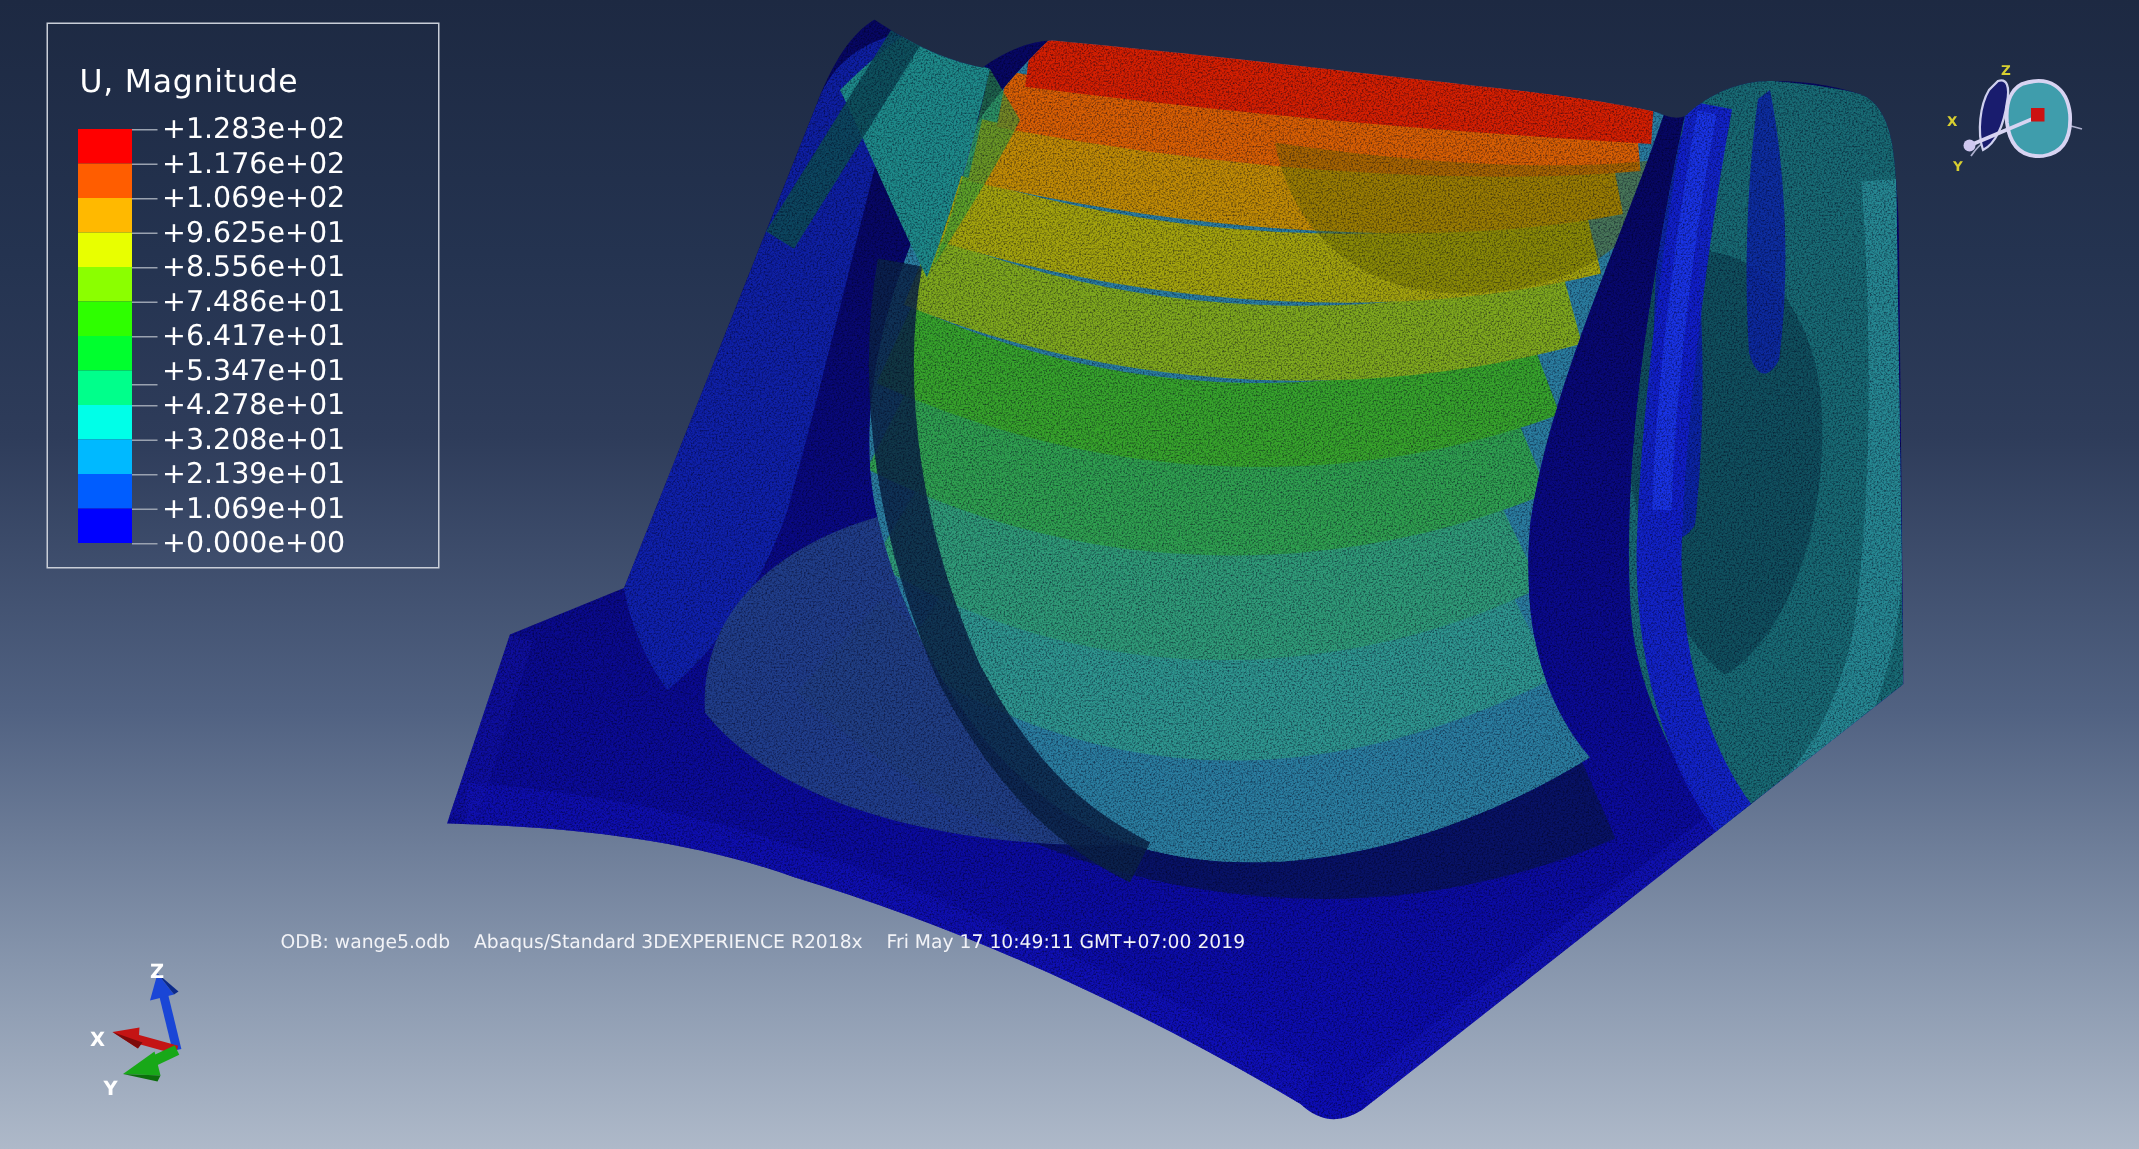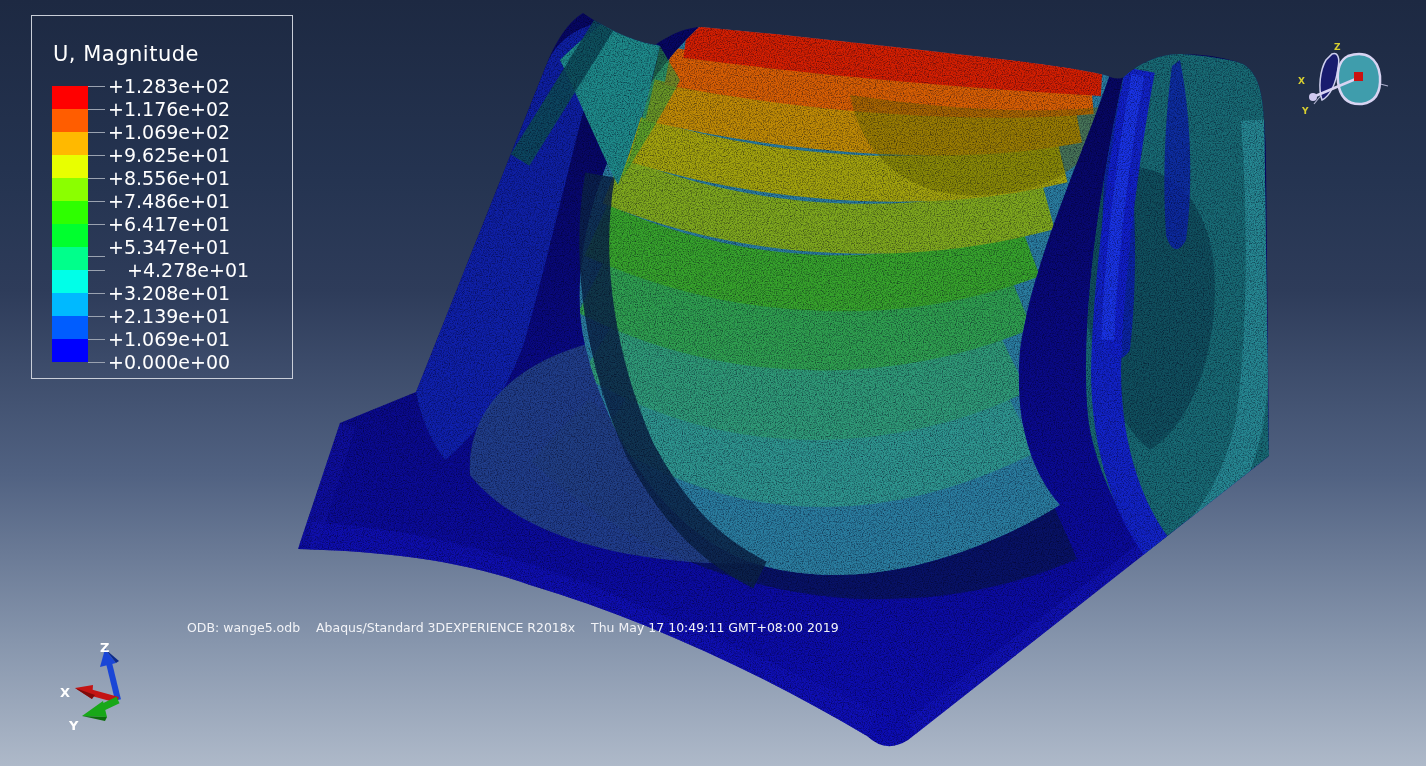--- a/index.html
+++ b/index.html
@@ -177,21 +177,21 @@
           <span class="ltext">+7.486e+01</span>
         </div>
         <div class="lrow" style="top: 128px; text-align: center;">
           <span class="tick"></span>
           <span class="ltext">+6.417e+01</span>
         </div>
         <div class="lrow" style="top: 151px; align-items: flex-end;">
           <span class="tick"></span>
           <span class="ltext">+5.347e+01</span>
         </div>
-        <div class="lrow" style="top: 174px; gap: 19px;">
+        <div class="lrow" style="top: 174px;">
           <span class="tick"></span>
           <span class="ltext">+4.278e+01</span>
         </div>
         <div class="lrow" style="top: 197px;">
           <span class="tick"></span>
           <span class="ltext">+3.208e+01</span>
         </div>
         <div class="lrow" style="top: 220px;">
           <span class="tick"></span>
           <span class="ltext">+2.139e+01</span>
@@ -200,21 +200,21 @@
           <span class="tick"></span>
           <span class="ltext">+1.069e+01</span>
         </div>
         <div class="lrow" style="top: 266px;">
           <span class="tick"></span>
           <span class="ltext">+0.000e+00</span>
         </div>
       </div>
   </div>
 
-  <div class="s-line1">ODB: wange5.odb    Abaqus/Standard 3DEXPERIENCE R2018x    Thu May 17 10:49:11 GMT+08:00 2019</div>
+  <div class="s-line1">ODB: wange5.odb    Abaqus/Standard 3DEXPERIENCE R2018x    Fri May 17 10:49:11 GMT+07:00 2019</div>
 
   <svg id="triad" width="150" height="120" viewBox="0 0 150 120">
     <g>
       <line x1="73" y1="75" x2="64" y2="38" stroke="#1a46d6" stroke-width="6"></line>
       <polygon points="60,24 55,42 71,38" fill="#1a46d6"></polygon>
       <polygon points="60,24 71,38 74,36" fill="#0c2a8a"></polygon>
     </g>
     <g>
       <line x1="73" y1="75" x2="44" y2="67" stroke="#c41414" stroke-width="6"></line>
       <polygon points="30,63 48,60 47,74" fill="#c41414"></polygon>

